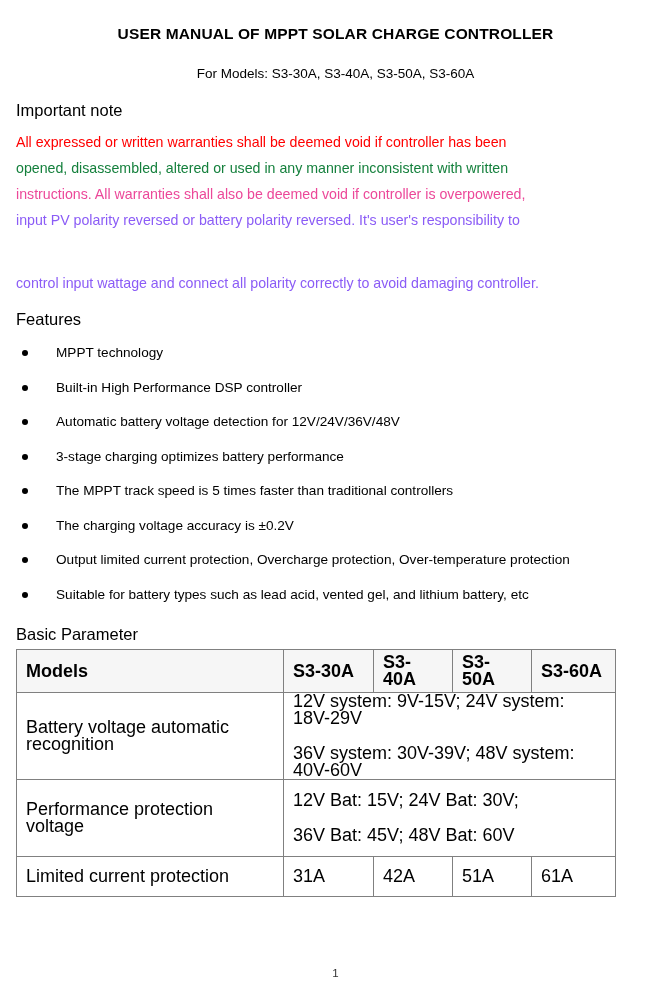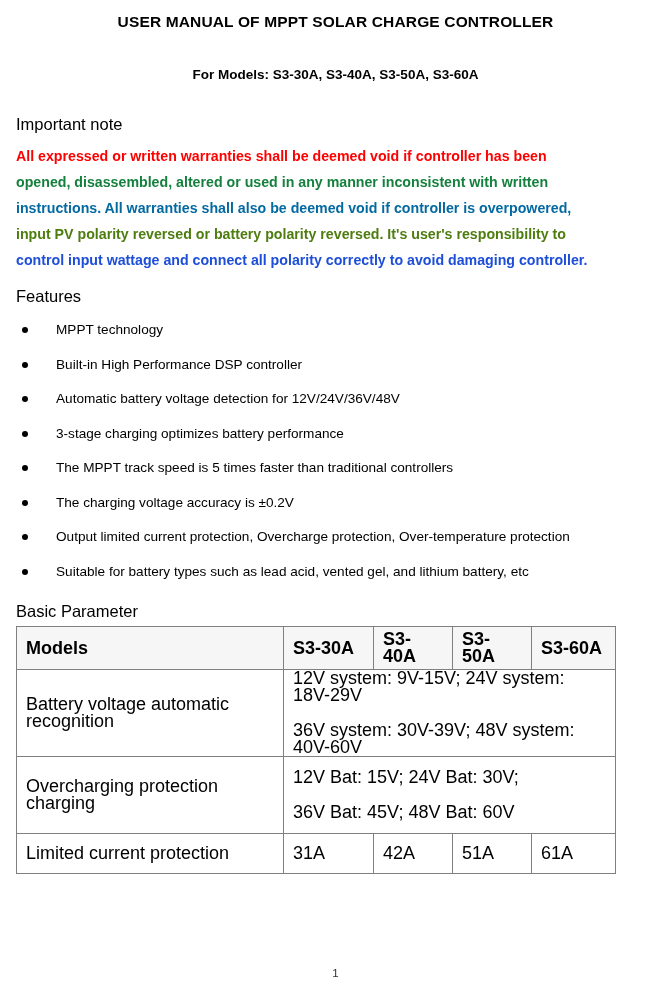--- a/index.html
+++ b/index.html
@@ -13,38 +13,38 @@
     position: relative;
     font-family: "Liberation Sans", sans-serif;
     color: #000000;
     overflow: hidden;
   }
   .page {
     position: relative;
     width: 671px;
     height: 1000px;
     box-sizing: border-box;
-    padding: 4px 16px;
+    padding: 16px 16px;
   }
 
   
   .doc-title {
     text-align: center;
     font-size: 15.5px;
     font-weight: bold;
     letter-spacing: 0.15px;
     margin: 0;
     padding-top: 8px;
     line-height: 20px;
   }
   .doc-subtitle {
     text-align: center;
     font-size: 13.5px;
-    font-weight: bold;
-    margin: 17px;
+    font-weight: normal;
+    margin: 4px;
     padding-top: 17px;
     line-height: 18px;
   }
   .section-heading {
     font-size: 16.5px;
     font-weight: normal;
     line-height: 22px;
     margin: 0;
   }
   #important-note-heading { padding-top: 12px; }
@@ -53,21 +53,20 @@
 
   
   .warning-block {
     margin: 0;
     padding-top: 8px;
   }
   .warning-line {
     font-size: 14.2px;
     line-height: 26px;
     white-space: nowrap;
-    font-weight: bold;
   }
 
   
   .feature-list {
     list-style: none;
     margin: 0;
     padding: 6px 0 0 0;
   }
   .feature-item {
     position: relative;
@@ -142,23 +141,23 @@
 <div class="page">
 
   <h1 class="doc-title">USER MANUAL OF MPPT SOLAR CHARGE CONTROLLER</h1>
   <p class="doc-subtitle">For Models: S3-30A, S3-40A, S3-50A, S3-60A</p>
 
   <h2 class="section-heading" id="important-note-heading">Important note</h2>
 
   <div class="warning-block">
     <div class="warning-line" style="color: rgb(255, 0, 0);">All expressed or written warranties shall be deemed void if controller has been</div>
     <div class="warning-line" style="color: #15803d;">opened, disassembled, altered or used in any manner inconsistent with written</div>
-    <div class="warning-line" style="color: #0369a1;">instructions. All warranties shall also be deemed void if controller is overpowered,</div>
-    <div class="warning-line" style="color: #4d7c0f;">input PV polarity reversed or battery polarity reversed. It's user's responsibility to</div>
-    <div class="warning-line" style="color: #1d4ed8;">control input wattage and connect all polarity correctly to avoid damaging controller.</div>
+    <div class="warning-line" style="color: #ec4899;">instructions. All warranties shall also be deemed void if controller is overpowered,</div>
+    <div class="warning-line" style="color: #8b5cf6;">input PV polarity reversed or battery polarity reversed. It's user's responsibility to</div>
+    <div class="warning-line" style="color: #8b5cf6; margin-top: 37px;">control input wattage and connect all polarity correctly to avoid damaging controller.</div>
   </div>
 
   <h2 class="section-heading" id="features-heading">Features</h2>
 
   <ul class="feature-list">
     <li class="feature-item">
       <span class="bullet-dot"></span>
       <span>MPPT technology</span>
     </li>
     <li class="feature-item">
@@ -212,21 +211,21 @@
     </thead>
     <tbody>
       <tr class="row-tall">
         <td>Battery voltage automatic recognition</td>
         <td class="cell-multiline" colspan="4">
           <span class="line-1">12V system: 9V-15V;   24V system: 18V-29V</span>
           <span class="line-2">36V system: 30V-39V; 48V system: 40V-60V</span>
         </td>
       </tr>
       <tr class="row-tall2">
-        <td>Overcharging protection charging</td>
+        <td>Performance protection voltage</td>
         <td class="cell-multiline" colspan="4">
           <span class="line-1">12V Bat: 15V;   24V Bat: 30V;</span>
           <span class="line-2">36V Bat: 45V;   48V Bat: 60V</span>
         </td>
       </tr>
       <tr class="row-short">
         <td>Limited current protection</td>
         <td>31A</td>
         <td>42A</td>
         <td>51A</td>

